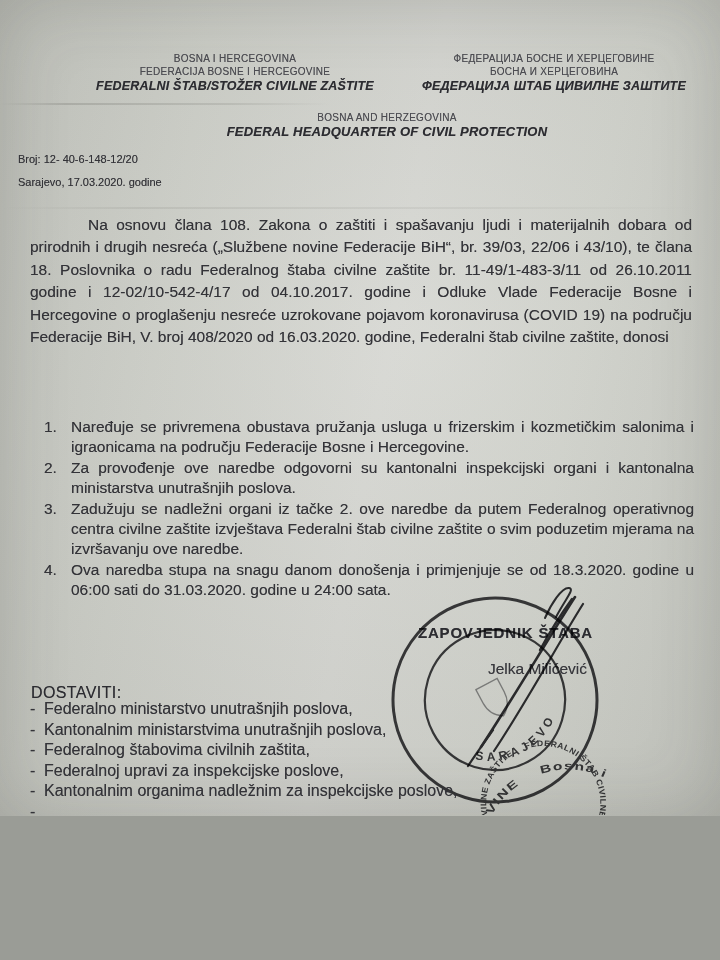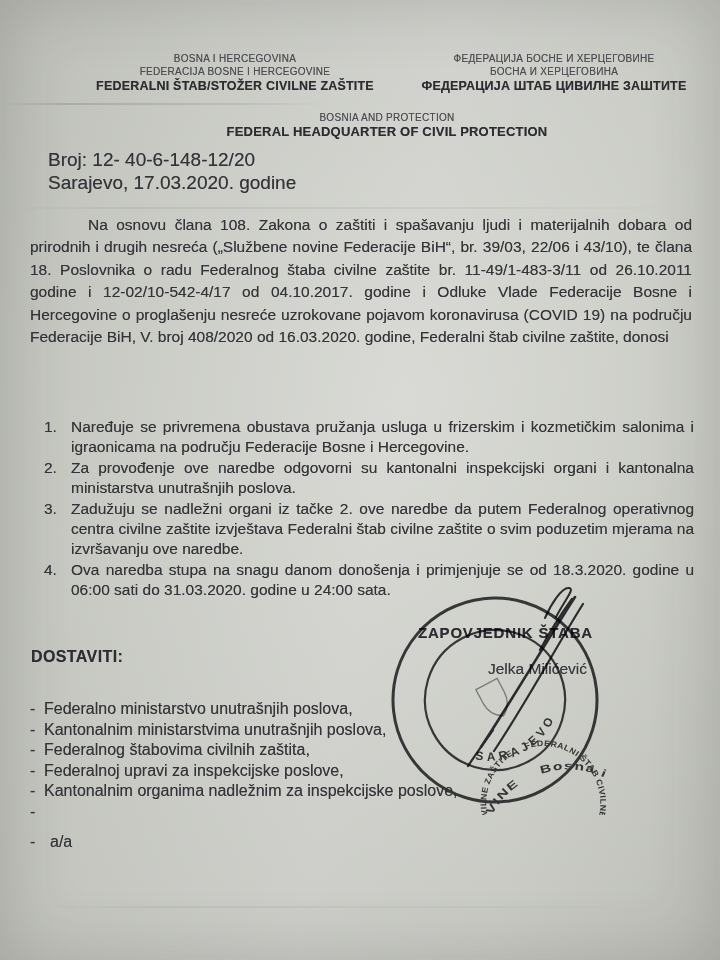--- a/index.html
+++ b/index.html
@@ -1,44 +1,44 @@
 <!DOCTYPE html>
 <html><head>
 <meta charset="utf-8">
 <style>
   html,body{margin:0;padding:0;background:#9a9c96;}
   .page{
-    position:relative;width:720px;height:960px;overflow:hidden;
+    position:relative;width:720px;height:816px;overflow:hidden;
     font-family:"Liberation Sans","DejaVu Sans",sans-serif;
     color:#2f2f33;
     background:
       radial-gradient(130% 100% at 58% 42%, rgba(255,255,255,0.10), rgba(30,30,25,0.10)),
       linear-gradient(100deg,#c3c5be 0%,#cdcfc8 25%,#d5d6d1 52%,#d0d2cb 74%,#c5c7c0 100%);
     box-shadow:inset 0 0 70px rgba(55,55,50,0.20);
   }
   .crease{position:absolute;height:2px;background:linear-gradient(to right,rgba(110,110,104,0) 0%,rgba(110,110,104,0.28) 20%,rgba(110,110,104,0.18) 70%,rgba(110,110,104,0) 100%);}
   .txt{text-shadow:0 0 .6px rgba(52,52,58,.55);}
   .abs{position:absolute;}
   .h-sm{font-size:10px;line-height:13px;color:#4c4c52;letter-spacing:.3px;}
-  .h-bold{font-size:12.5px;line-height:16px;font-weight:bold;color:#2c2c31;letter-spacing:.2px;}
+  .h-bold{font-size:12.5px;line-height:16px;font-weight:bold;font-style:italic;color:#2c2c31;letter-spacing:.2px;}
   .hdr-left{top:52px;left:70px;width:330px;text-align:center;}
   .hdr-right{top:52px;left:392px;width:324px;text-align:center;}
   .hdr-center{top:111px;left:122px;width:530px;text-align:center;}
-  .meta{top:148px;left:48px;font-size:19px;line-height:23px;color:#333338;}
+  .meta{top:148px;left:18px;font-size:11px;line-height:23px;color:#333338;}
   .preamble{top:214px;left:30px;width:662px;font-size:15.5px;line-height:22.4px;text-align:justify;text-indent:58px;color:#333338;}
   .naredbu{top:381px;left:0;width:720px;text-align:center;font-size:15px;font-weight:bold;letter-spacing:8px;color:#2c2c31;}
   .order{top:417px;left:44px;width:650px;font-size:15.5px;line-height:20.4px;color:#333338;}
   .oitem{display:flex;}
   .onum{flex:none;width:27px;}
   .otext{flex:1;text-align:justify;}
   .sig-title{top:624px;left:418px;width:270px;font-size:15px;font-weight:bold;letter-spacing:.8px;color:#2c2c31;}
   .sig-name{top:660px;left:452px;font-size:15.5px;color:#38383d;margin-left:36px;}
   .stamp{top:585px;left:380px;mix-blend-mode:multiply;opacity:.88;}
   .strokes{position:absolute;inset:0;pointer-events:none;mix-blend-mode:multiply;}
-  .dostaviti{top:648px;left:31px;font-size:16px;font-weight:bold;letter-spacing:.4px;color:#2c2c31;}
+  .dostaviti{top:684px;left:31px;font-size:16px;font-weight:normal;letter-spacing:.4px;color:#2c2c31;}
   .recip{top:699px;left:30px;width:480px;font-size:16px;line-height:20.6px;color:#333338;}
   .ritem{display:flex;}
   .rdash{flex:none;width:14px;}
   .ritem.last{margin-top:9px;}
   .ritem.last .rdash{width:20px;}
 </style>
 </head>
 <body>
 
 <div class="page">
@@ -53,21 +53,21 @@
     <div class="h-bold">FEDERALNI ŠTAB/STOŽER CIVILNE ZAŠTITE</div>
   </div>
 
   <div class="abs hdr-right txt">
     <div class="h-sm">ФЕДЕРАЦИЈА БОСНЕ И ХЕРЦЕГОВИНЕ</div>
     <div class="h-sm">БОСНА И ХЕРЦЕГОВИНА</div>
     <div class="h-bold">ФЕДЕРАЦИЈА ШТАБ ЦИВИЛНЕ ЗАШТИТЕ</div>
   </div>
 
   <div class="abs hdr-center txt">
-    <div class="h-sm">BOSNIA AND PROTECTION</div>
+    <div class="h-sm">BOSNA AND HERZEGOVINA</div>
     <div class="h-bold" style="font-size:13px;">FEDERAL HEADQUARTER OF CIVIL PROTECTION</div>
   </div>
 
   <div class="abs meta txt">
     <div>Broj: 12- 40-6-148-12/20</div>
     <div>Sarajevo, 17.03.2020. godine</div>
   </div>
 
   <div class="abs preamble txt">Na osnovu člana 108. Zakona o  zaštiti i spašavanju ljudi i materijalnih dobara od prirodnih i drugih nesreća („Službene novine Federacije BiH“, br. 39/03, 22/06 i 43/10), te člana 18. Poslovnika o radu Federalnog štaba civilne zaštite br. 11-49/1-483-3/11 od 26.10.2011 godine i 12-02/10-542-4/17 od 04.10.2017. godine i Odluke Vlade Federacije Bosne i Hercegovine o proglašenju nesreće uzrokovane pojavom koronavirusa (COVID 19) na području Federacije BiH, V. broj 408/2020 od 16.03.2020. godine, Federalni štab civilne zaštite,  donosi</div>
 

